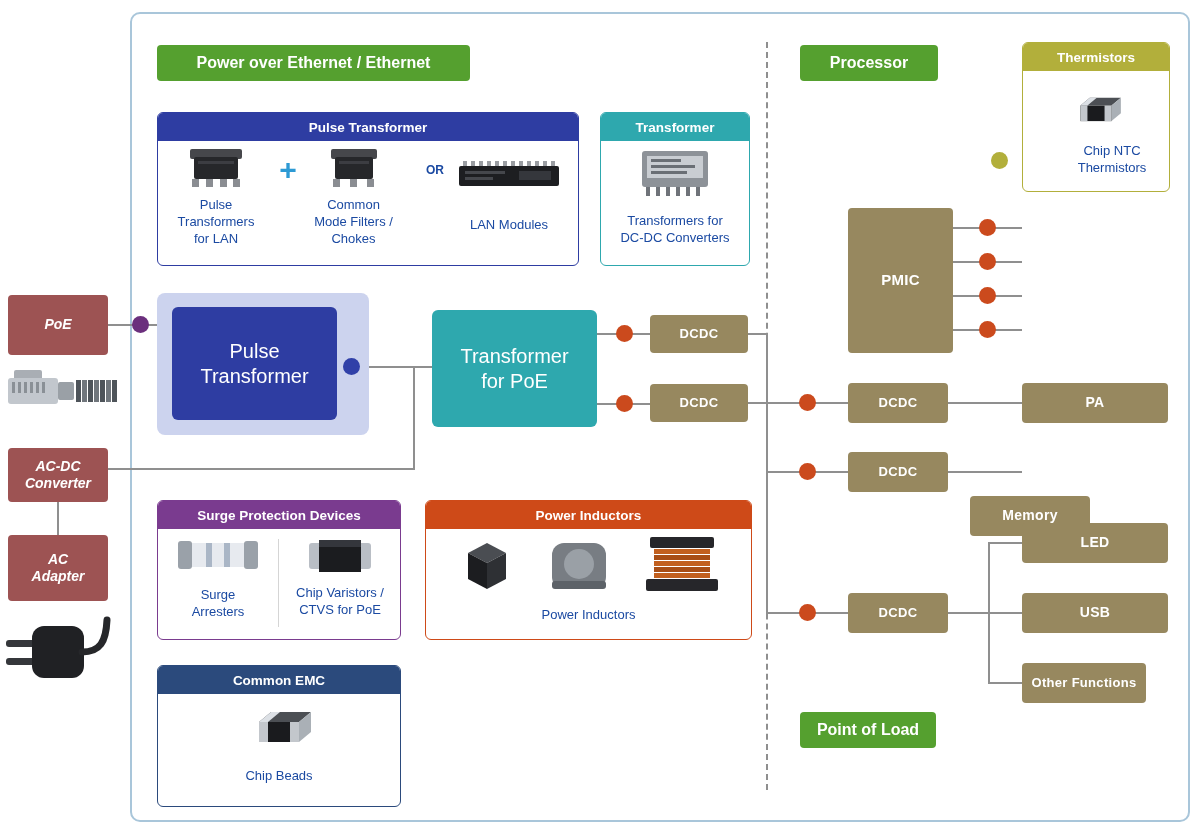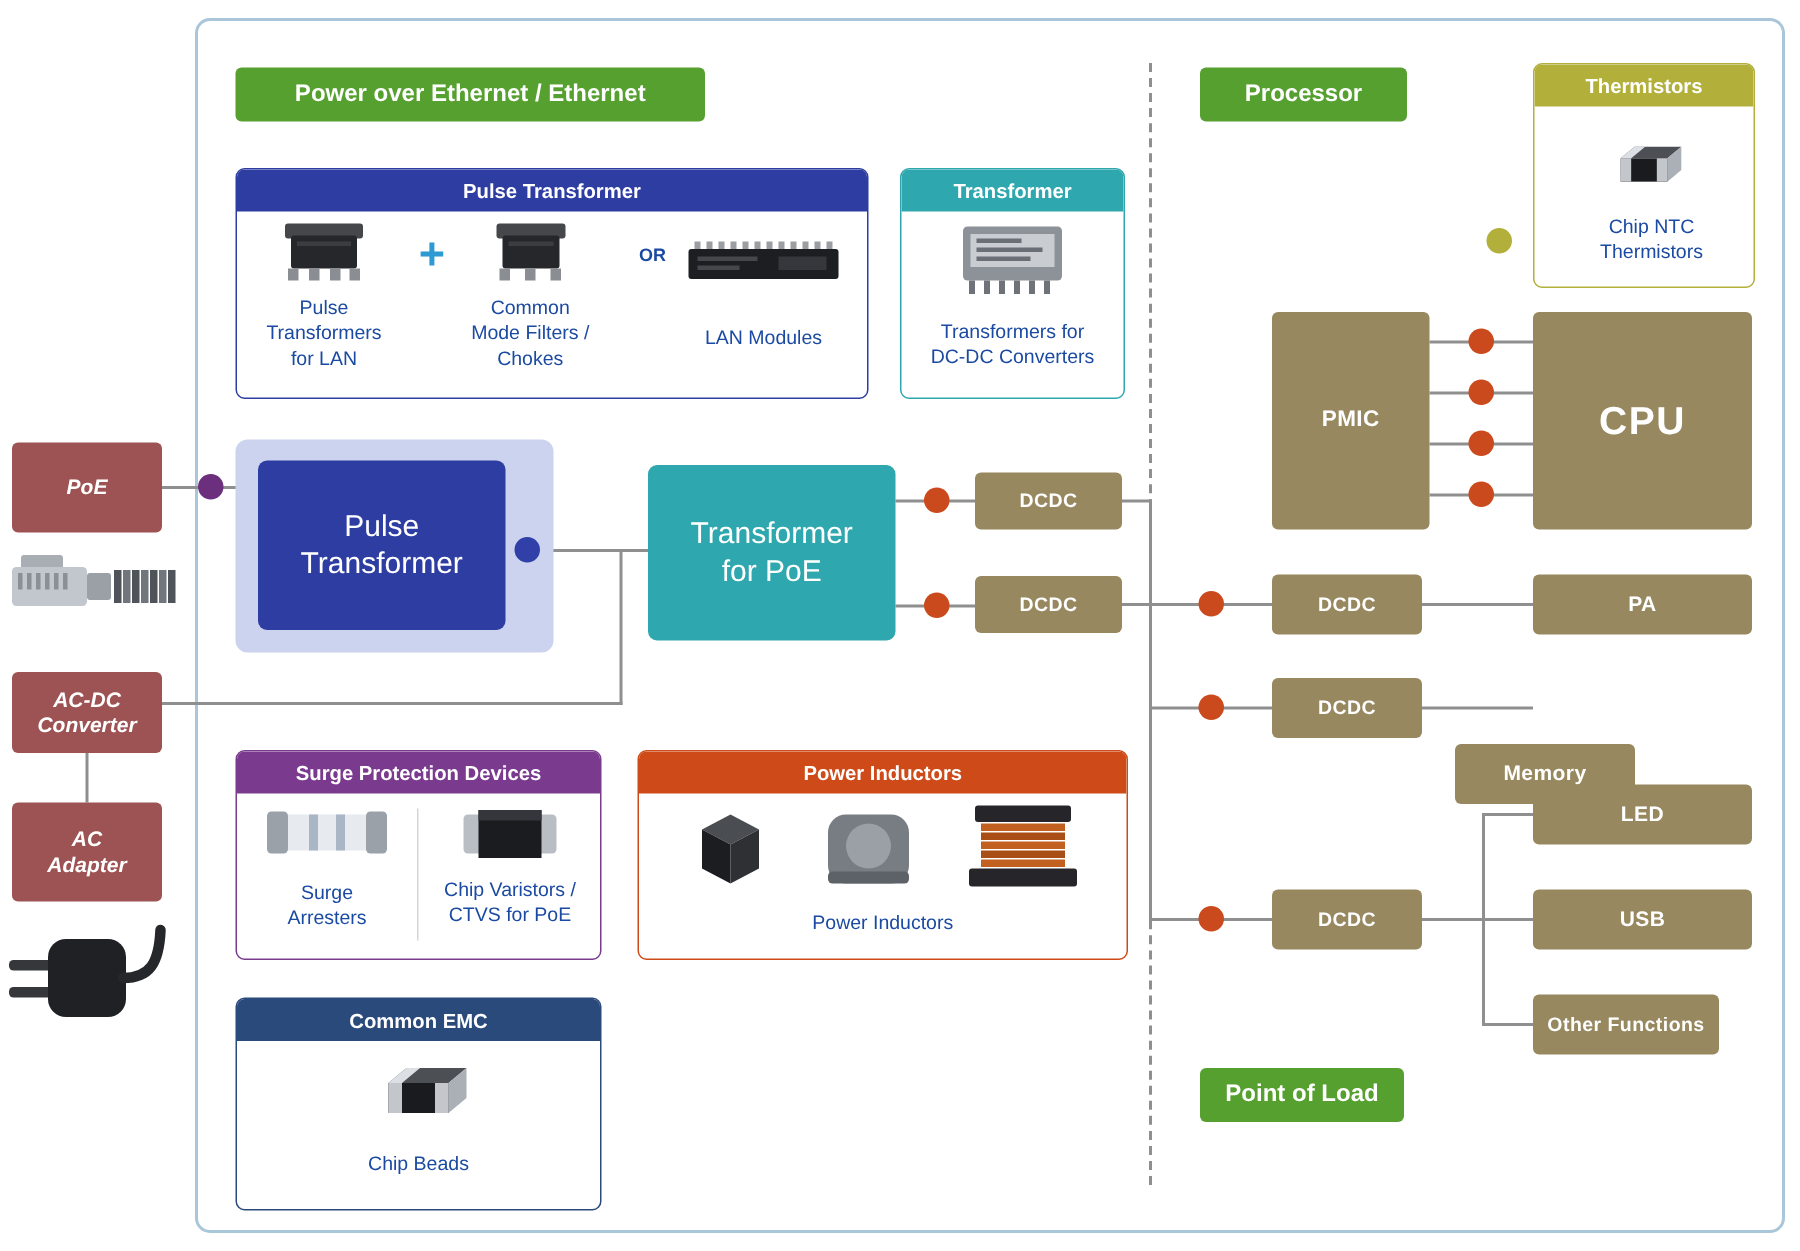--- a/index.html
+++ b/index.html
@@ -253,26 +253,25 @@
         <span>Thermistors</span>
       </div>
     <svg style="position:absolute;left:45px;top:48px;" width="56" height="40" viewBox="0 0 72 46">
       <polygon points="16,16 56,16 68,6 28,6" fill="#4c4f54"></polygon>
       <polygon points="56,16 68,6 68,26 56,36" fill="#aab0b6"></polygon>
       <rect x="16" y="16" width="40" height="20" fill="#1a1b1e"></rect>
       <rect x="16" y="16" width="9" height="20" fill="#c3c7cc"></rect>
       <rect x="47" y="16" width="9" height="20" fill="#c3c7cc"></rect>
       <polygon points="16,16 28,6 37,6 25,16" fill="#dce0e5"></polygon>
     </svg>
-    <span class="bluelabel" style="position:absolute;left:5px;top:100px;width:146px;">Chip NTC
+    <span class="bluelabel" style="position:absolute;left:16px;top:100px;width:146px;">Chip NTC
 Thermistors</span>
   </div>
 
   <div class="box tan" style="left:848px;top:208px;width:105px;height:145px;font-size:15px;"><span>PMIC</span></div>
-  <div class="box tan" style="left:1022px;top:208px;width:146px;height:145px;font-size:26px;letter-spacing:1px;"><span>CPU</span></div>
   <div class="box tan" style="left:848px;top:383px;width:100px;height:40px;"><span>DCDC</span></div>
   <div class="box tan" style="left:1022px;top:383px;width:146px;height:40px;font-size:14px;"><span>PA</span></div>
   <div class="box tan" style="left:848px;top:452px;width:100px;height:40px;"><span>DCDC</span></div>
   <div class="box tan" style="left:970px;top:452px;width:120px;height:40px;font-size:14px;margin-top:44px;"><span>Memory</span></div>
   <div class="box tan" style="left:848px;top:593px;width:100px;height:40px;"><span>DCDC</span></div>
   <div class="box tan" style="left:1022px;top:523px;width:146px;height:40px;font-size:14px;"><span>LED</span></div>
   <div class="box tan" style="left:1022px;top:593px;width:146px;height:40px;font-size:14px;"><span>USB</span></div>
   <div class="box tan" style="left:1022px;top:663px;width:124px;height:40px;font-size:13px;"><span>Other Functions</span></div>
 
   <div class="dot" style="left:132px;top:316px;background:var(--c-dotpurple,#6b2f7d);"></div>

